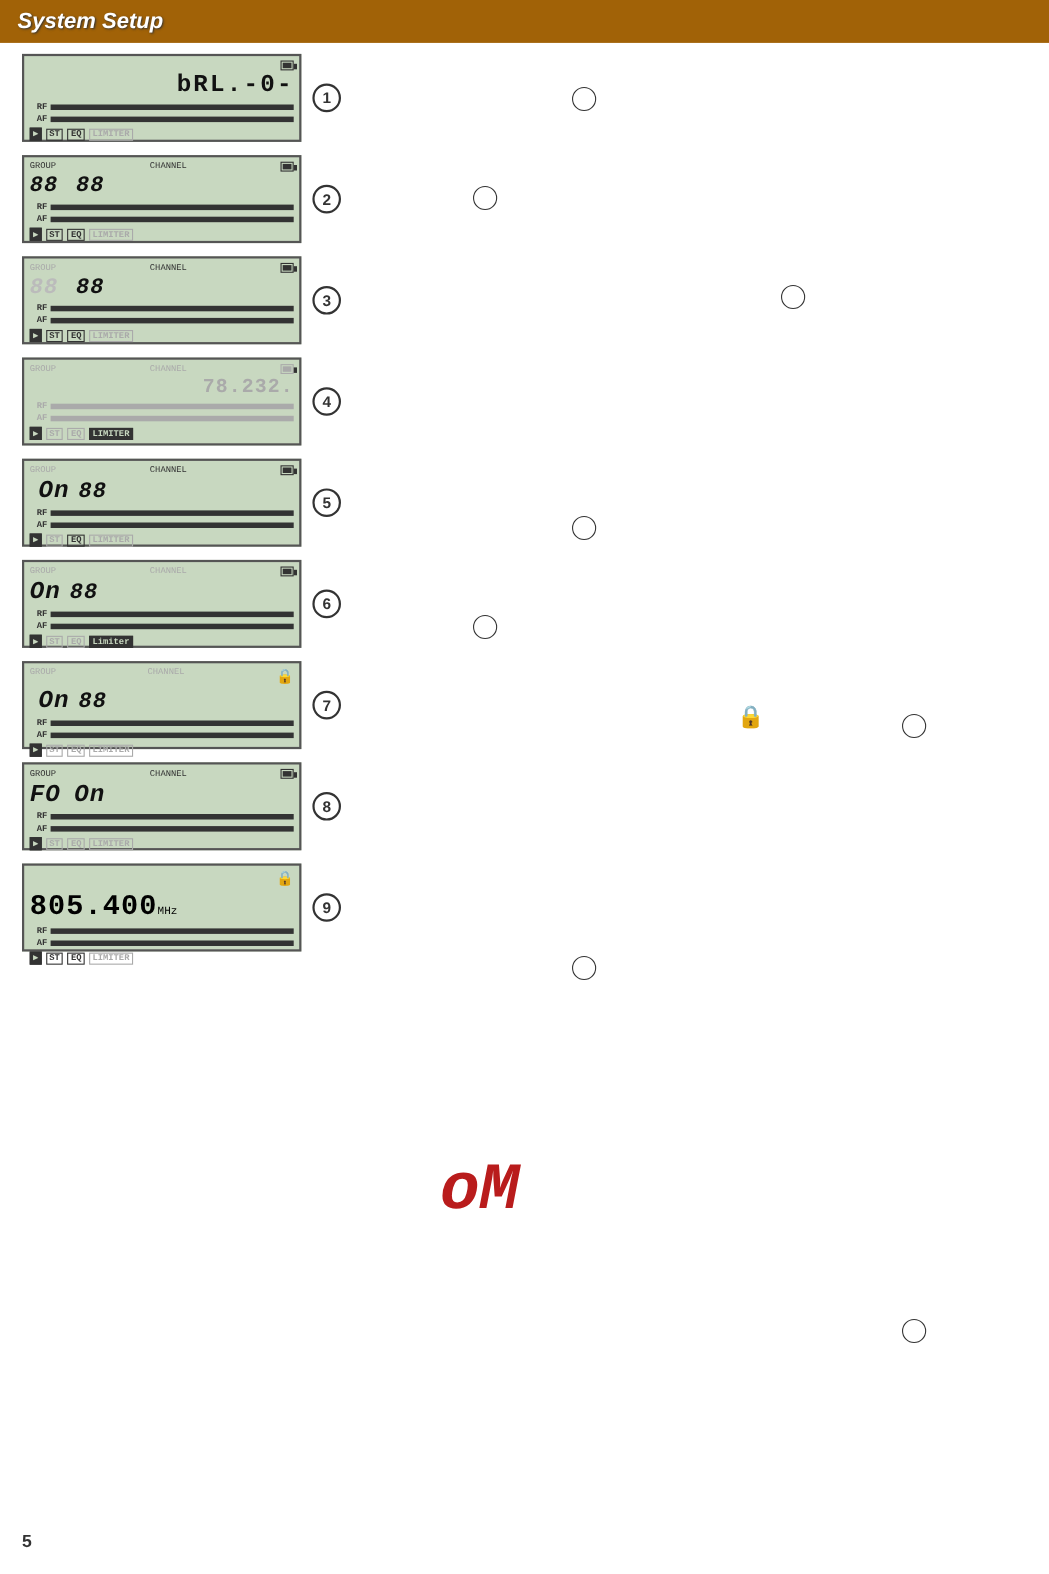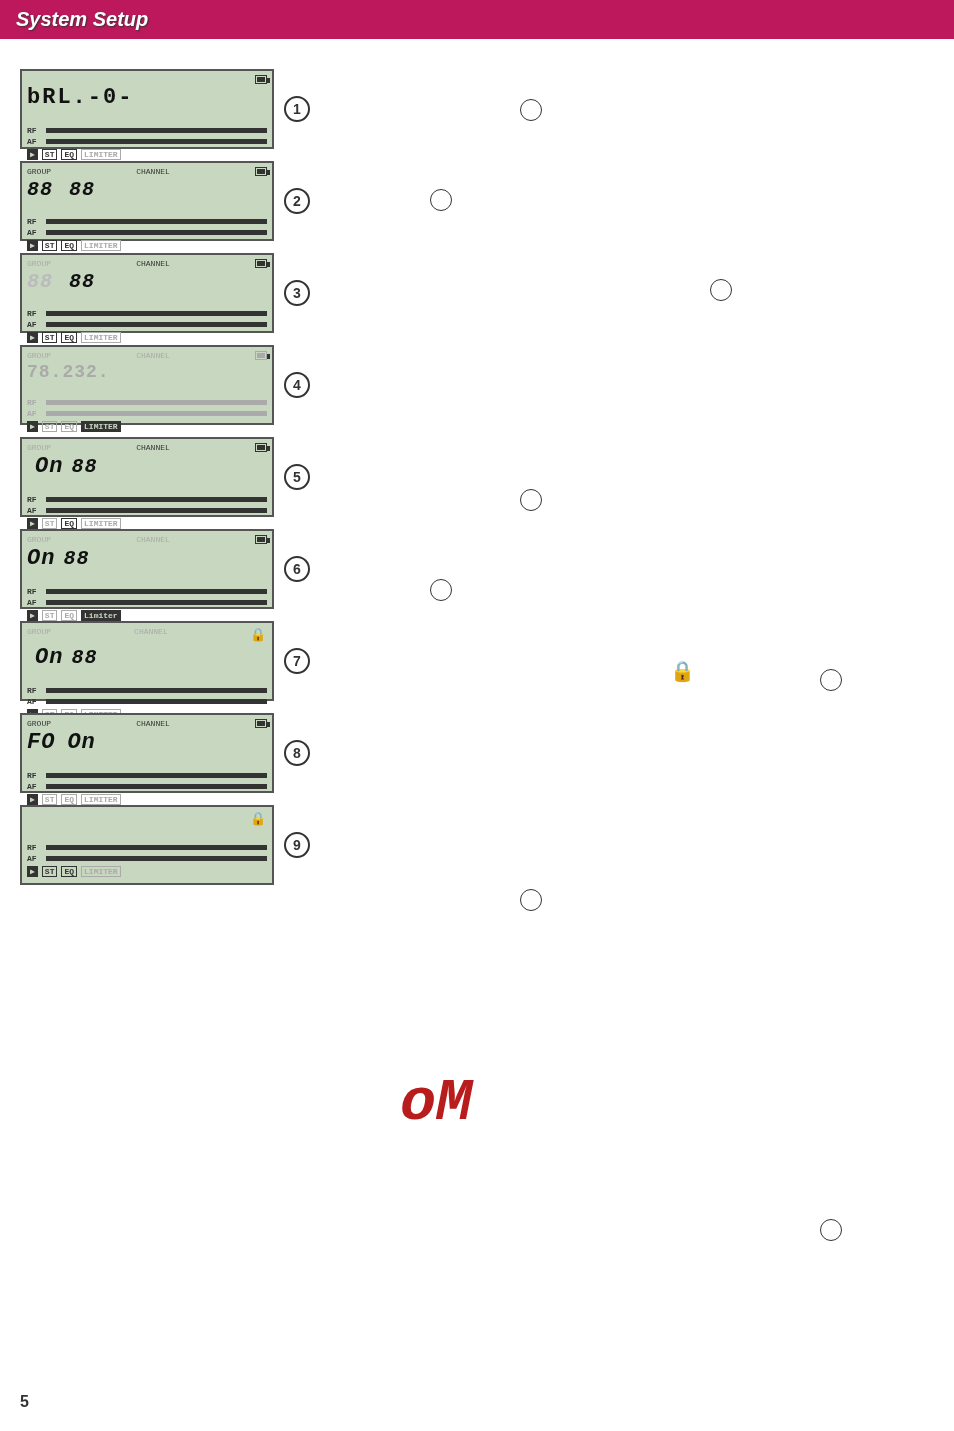--- a/index.html
+++ b/index.html
@@ -6,23 +6,22 @@
     body {
       width: 954px;
       min-height: 1431px;
       background: #fff;
       font-family: Arial, sans-serif;
       position: relative;
     }
 
     
     .header {
-      background: #be185d;
+      background: #a16207;
       padding: 8px 16px;
-      margin-bottom: 20px;
     }
     .header-title {
       color: #fff;
       font-size: 20px;
       font-weight: bold;
       font-style: italic;
       text-shadow: 1px 1px 2px #333;
     }
 
     
@@ -56,20 +55,21 @@
     }
 
     .lcd-display {
       width: 267px;
       height: 80px;
       border: 2px solid #555;
       background: #c8d8c0;
       padding: 4px 5px;
       position: relative;
       font-family: 'Courier New', monospace;
+      text-align: right;
     }
 
     .lcd-top-row {
       display: flex;
       justify-content: space-between;
       align-items: flex-start;
       font-size: 9px;
       color: #333;
       margin-bottom: 2px;
     }
@@ -83,21 +83,21 @@
     .lcd-main-text {
       font-size: 22px;
       font-weight: bold;
       color: #111;
       letter-spacing: 2px;
       font-family: 'Courier New', monospace;
       line-height: 1.1;
     }
 
     .lcd-bars {
-      margin-top: 16px;
+      margin-top: 3px;
     }
 
     .lcd-bar-row {
       display: flex;
       align-items: center;
       gap: 3px;
       margin-bottom: 2px;
     }
 
     .lcd-bar-label {
@@ -494,20 +494,24 @@
       </div>
       <div class="circle-num">8</div>
     </div>
 
     <div class="lcd-container">
       <div class="lcd-display">
         <div class="lcd-top-row">
           <span></span>
           <span style="font-size:13px;">🔒</span>
         </div>
+        <div style="display:flex;align-items:baseline;">
+          <span class="lcd-freq">805.400</span>
+          <span class="mhz-label">MHz</span>
+        </div>
         <div class="lcd-bars">
           <div class="lcd-bar-row">
             <span class="lcd-bar-label">RF</span>
             <div class="lcd-bar" style="background:#333;"></div>
           </div>
           <div class="lcd-bar-row">
             <span class="lcd-bar-label">AF</span>
             <div class="lcd-bar" style="background:#333;"></div>
           </div>
         </div>

